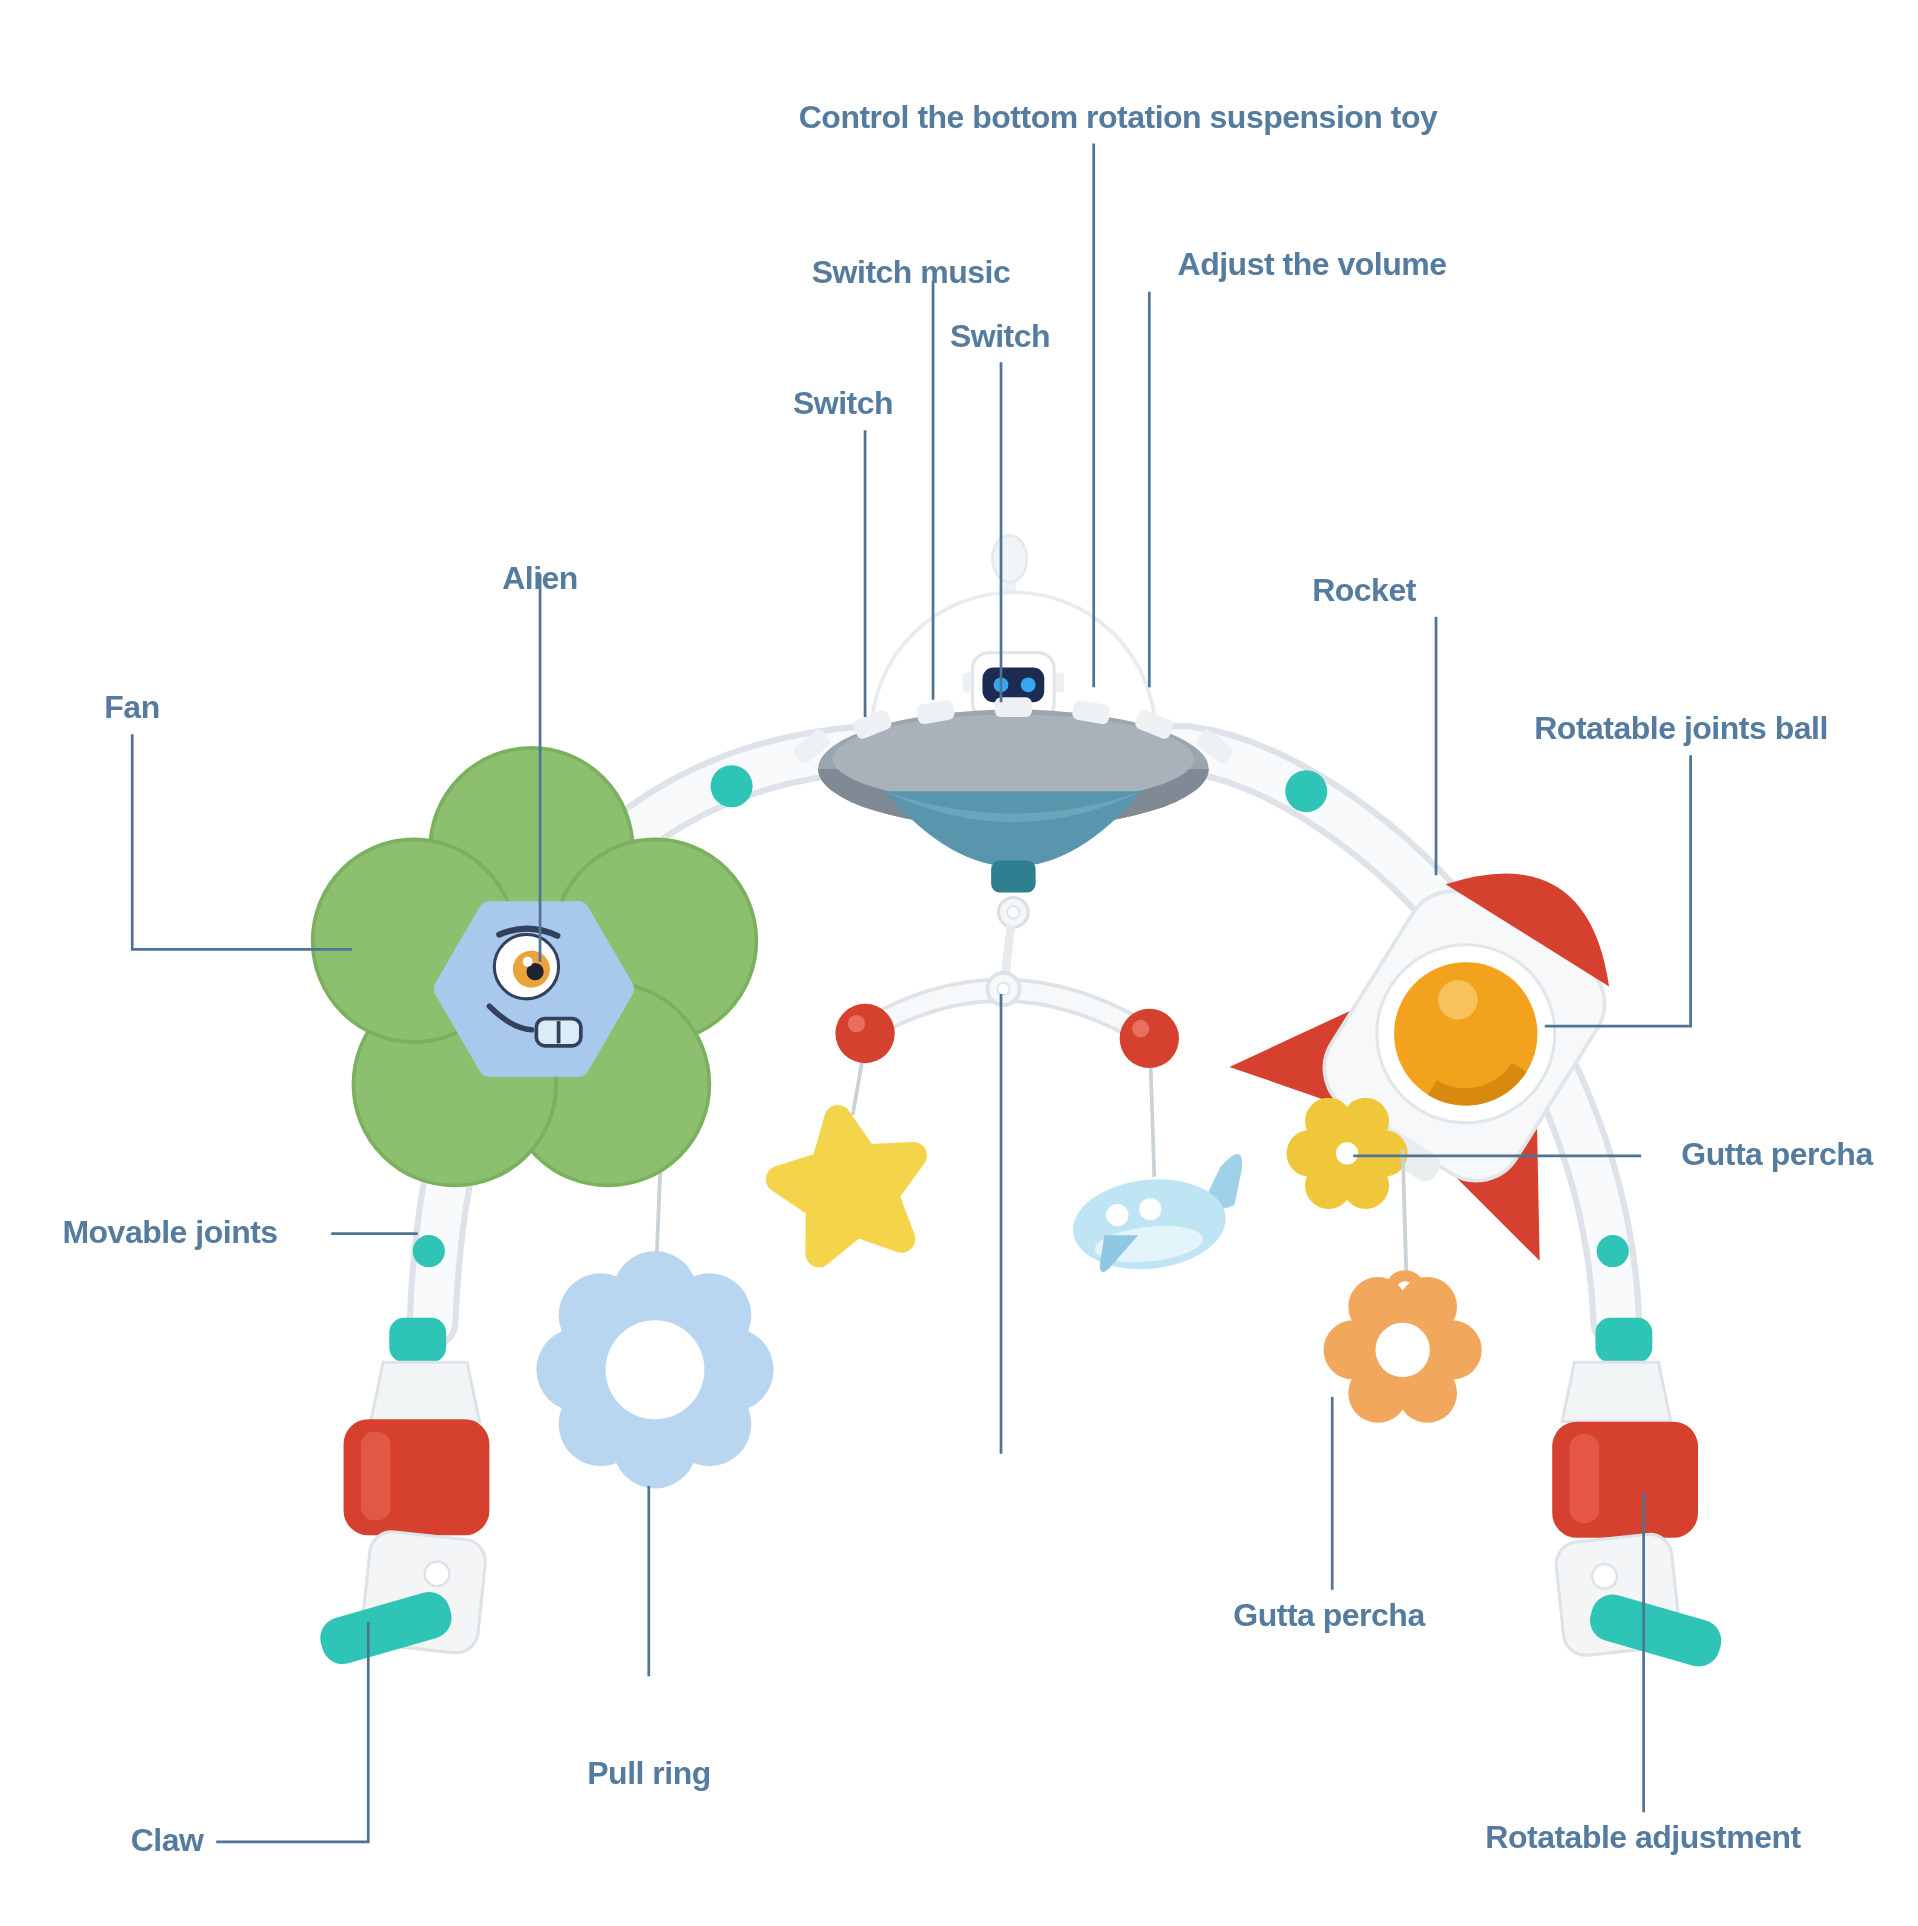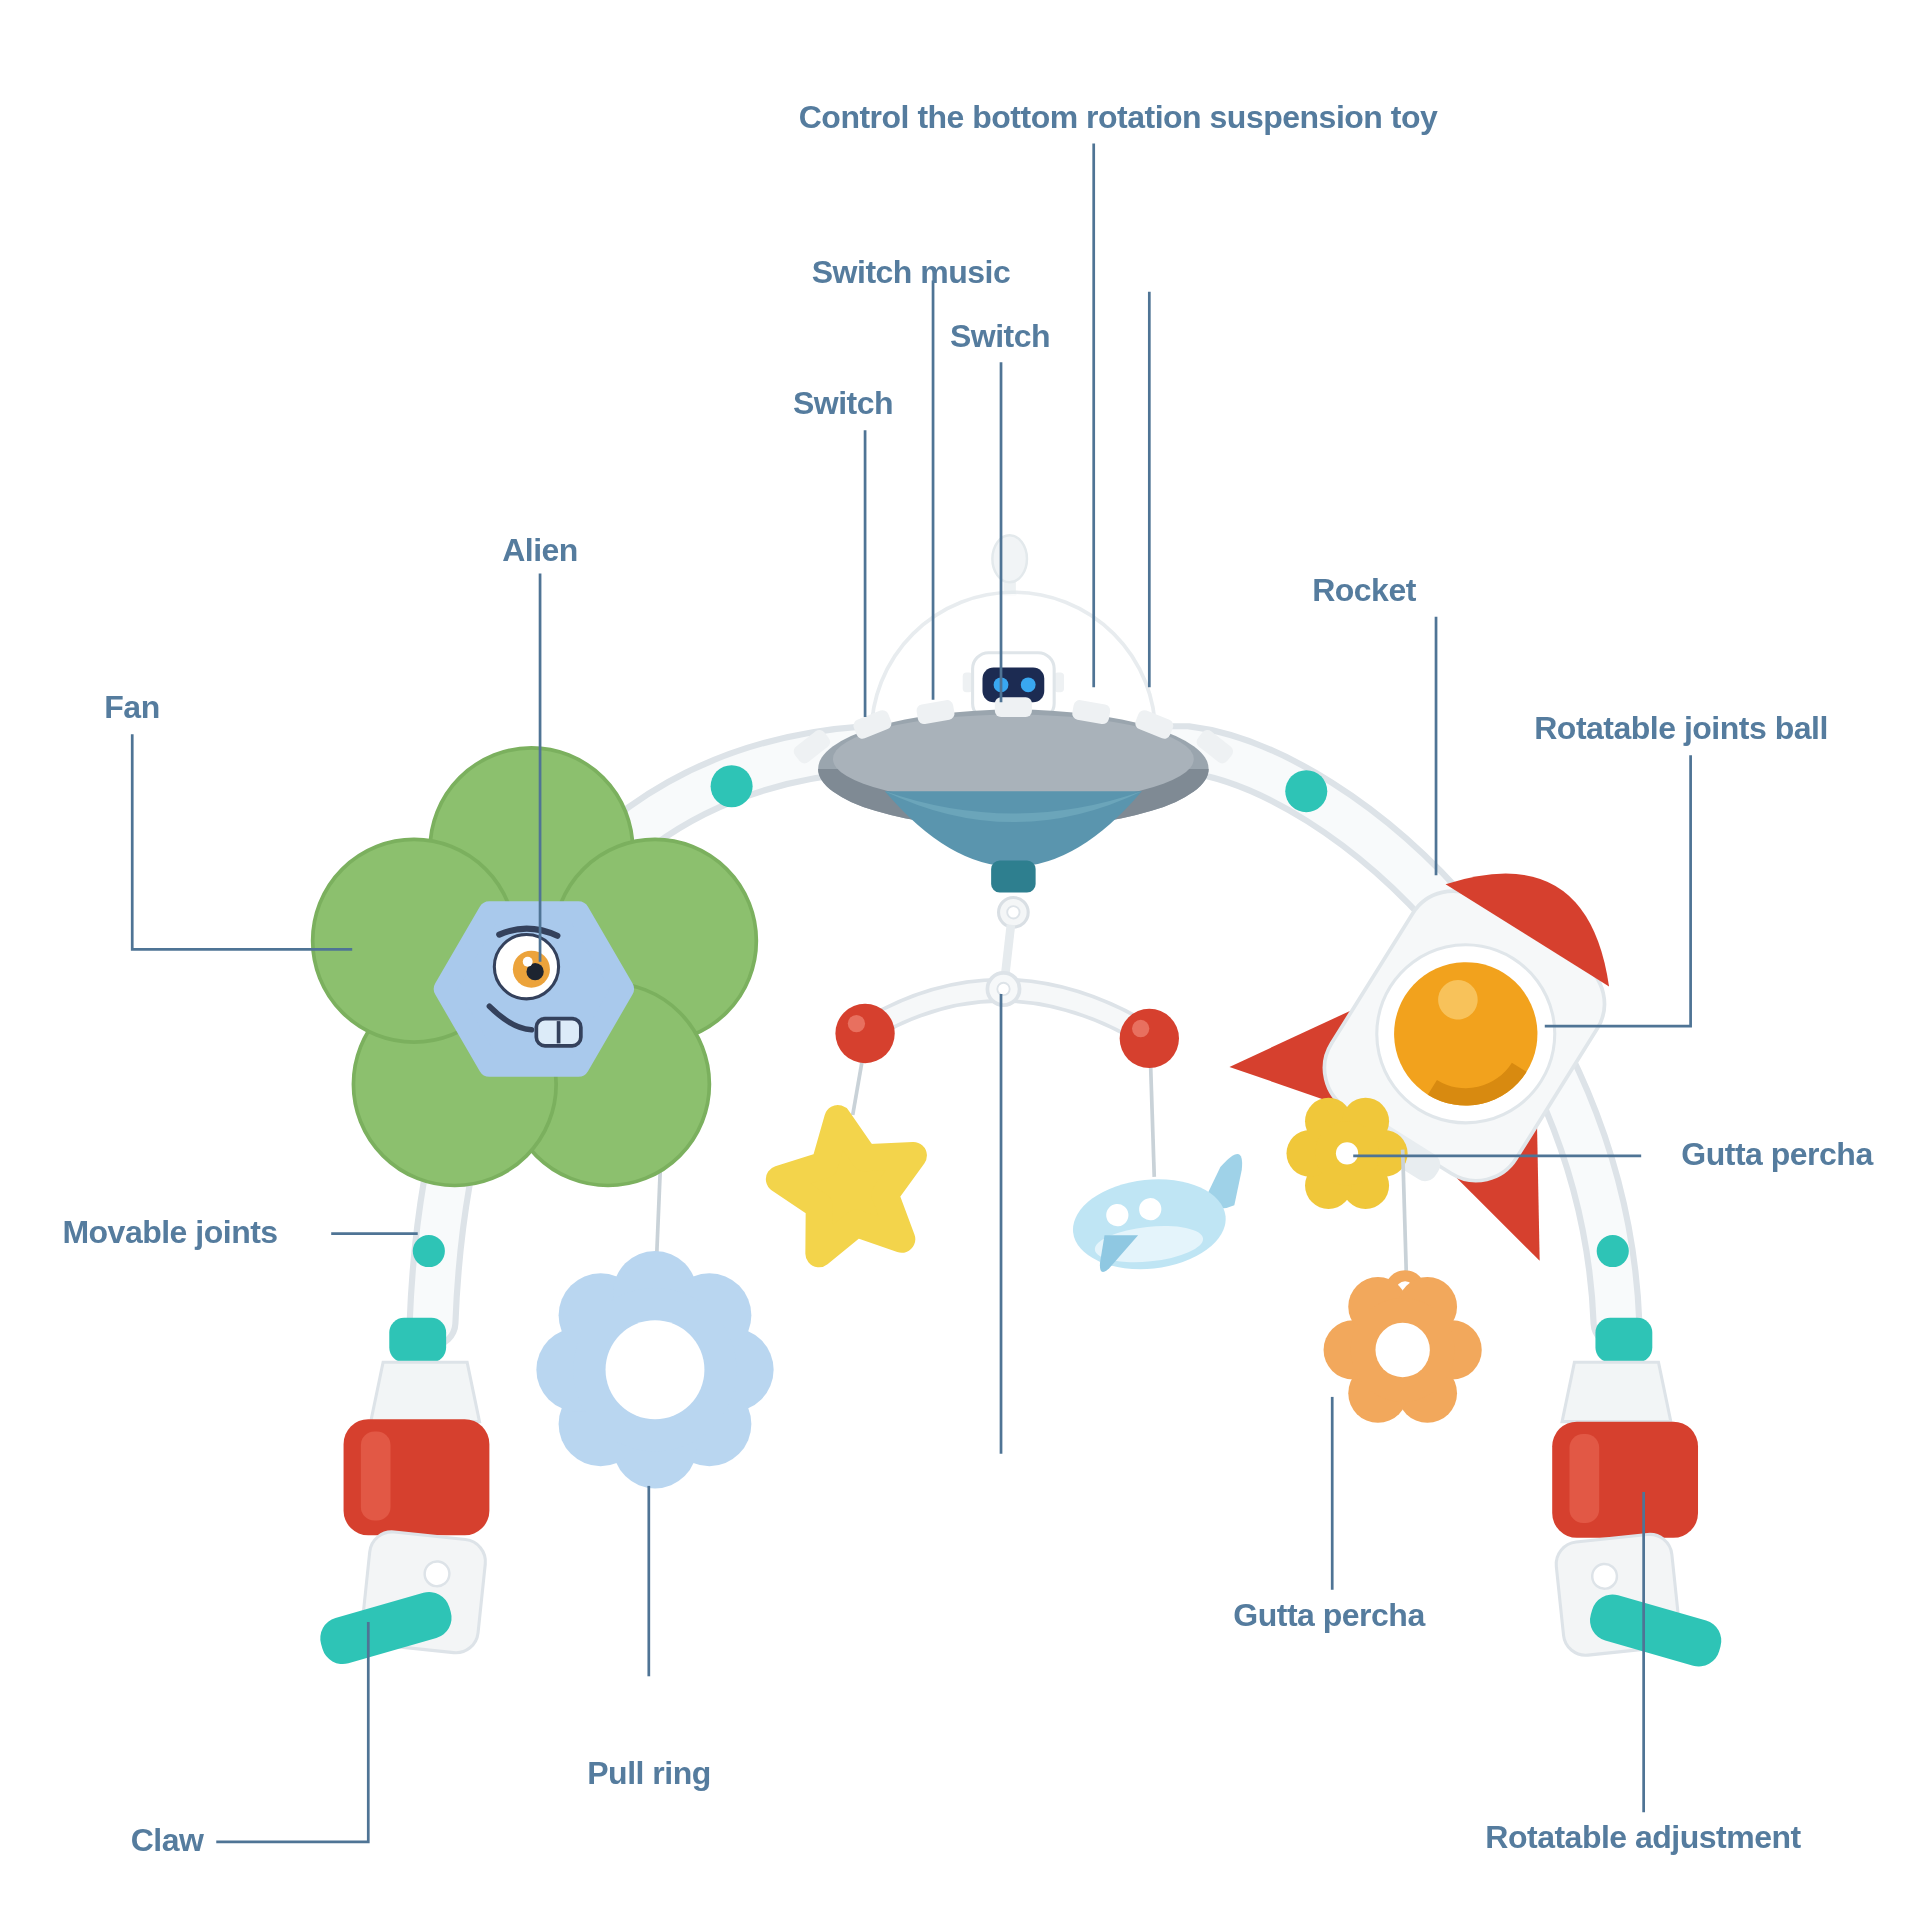--- a/index.html
+++ b/index.html
@@ -217,21 +217,22 @@
       <path d="M525 1356 V1202"></path>
       <path d="M175 1490 H298 V1312"></path>
       <path d="M1330 1466 V1207"></path>
     </g>
   </svg>
 
   <div class="label" style="left:1118px; top:118px">Control the bottom rotation suspension toy</div>
   <div class="label" style="left:911px; top:273px">Switch music</div>
   <div class="label" style="left:1000px; top:337px">Switch</div>
   <div class="label" style="left:843px; top:404px">Switch</div>
-  <div class="label" style="left:540px; top:551px">Alien</div>
+  <div class="label" style="left:1312px; top:265px">Adjust the volume</div>
+  <div class="label" style="left:540px; top:579px">Alien</div>
   <div class="label" style="left:132px;  top:708px">Fan</div>
   <div class="label" style="left:1364px; top:591px">Rocket</div>
   <div class="label" style="left:1681px; top:729px">Rotatable joints ball</div>
   <div class="label" style="left:170px;  top:1233px">Movable joints</div>
   <div class="label" style="left:1777px; top:1155px">Gutta percha</div>
   <div class="label" style="left:1329px; top:1616px">Gutta percha</div>
   <div class="label" style="left:649px; top:1774px">Pull ring</div>
   <div class="label" style="left:167px;  top:1841px">Claw</div>
   <div class="label" style="left:1643px; top:1838px">Rotatable adjustment</div>
 

